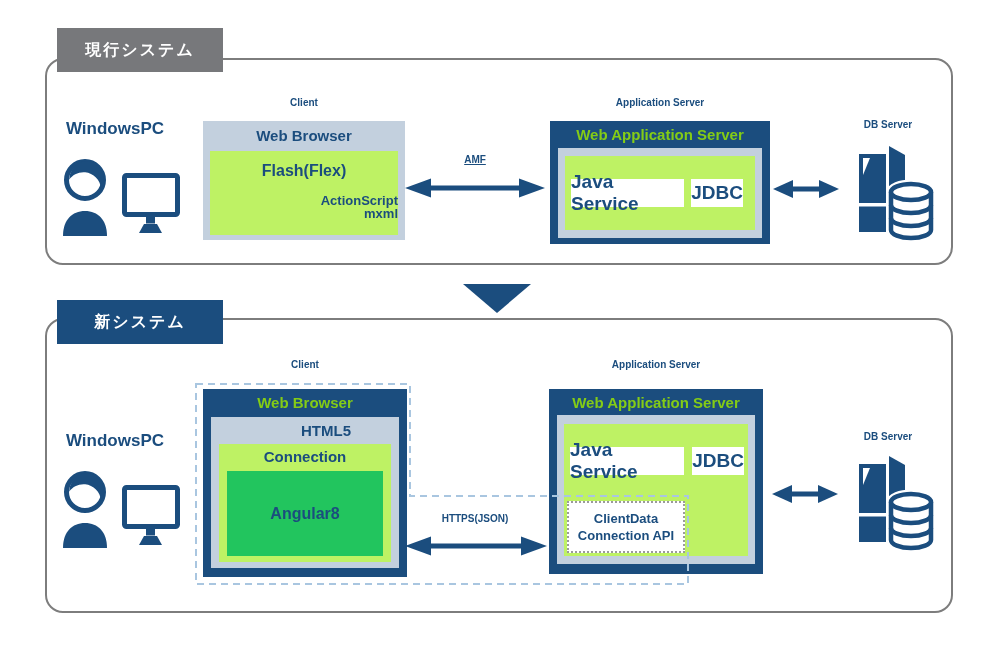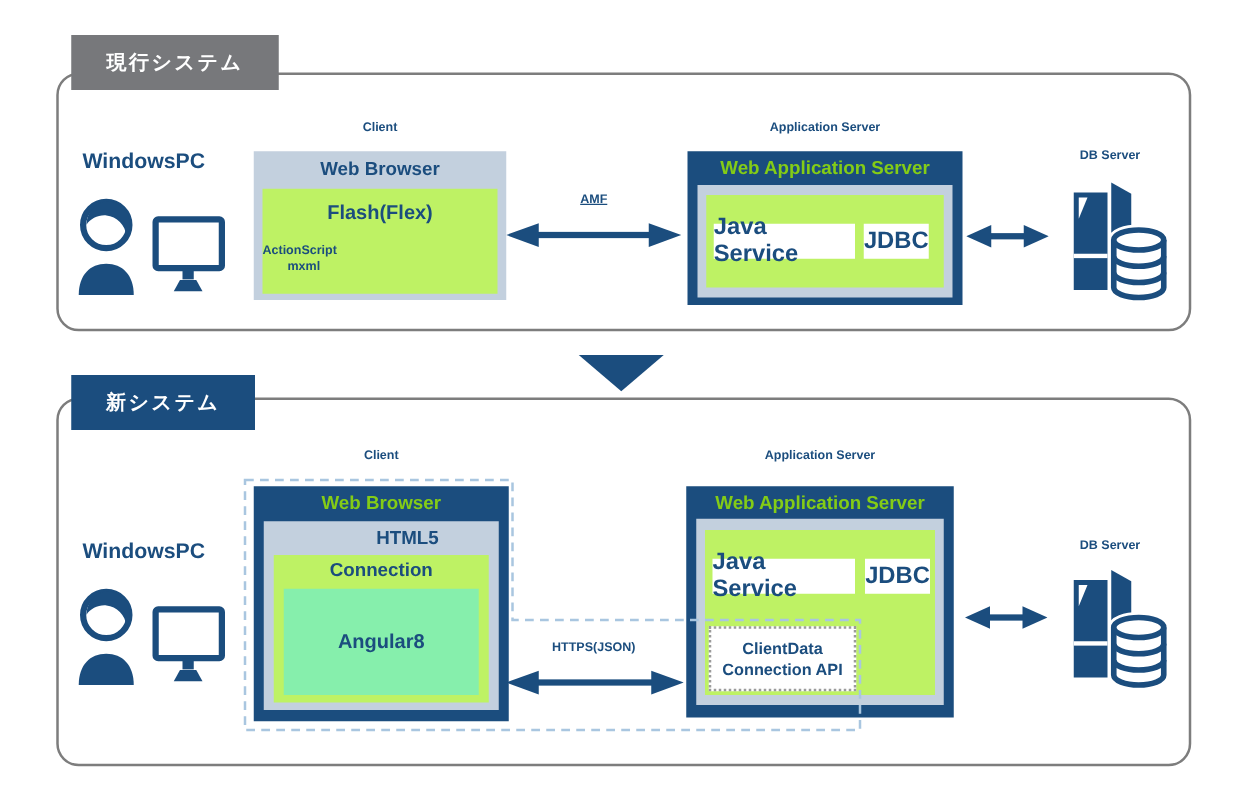--- a/index.html
+++ b/index.html
@@ -9,21 +9,21 @@
   .panel{border:2px solid #7d7d7d;border-radius:18px;background:#fff;}
   .seclabel{border-radius:0;color:#fff;font-size:16px;display:flex;align-items:center;justify-content:center;letter-spacing:2px;z-index:4;}
   .gray{background:#77787b;}
   .navybg{background:#1b4d7e;}
   .title{font-size:10px;text-align:center;}
   .bluegray{background:#c3d0de;}
   .lightlayer{background:#bef264;}
   .boxheader{font-size:15px;text-align:center;padding-top:6px;}
   .whiteheader{font-size:15px;text-align:center;padding-top:5px;color:#84cc16;}
   .chip{background:#fff;font-size:19px;display:flex;align-items:center;justify-content:center;}
-  .subtext{font-size:10px;line-height:13px;text-align:left;}
+  .subtext{font-size:13px;line-height:13px;text-align:right;}
   .arrow{fill:#1b4d7e;stroke:none;}
   .navyfill{fill:#1b4d7e;}
   .navystroke{stroke:#1b4d7e;fill:#fff;}
   #triangle{width:0;height:0;border-left:34px solid transparent;border-right:34px solid transparent;border-top:29px solid #1b4d7e;}
   .overlay{pointer-events:none;z-index:5;}
   .apibox{background:#fff;border:2px dotted #9b9b9b;font-size:13px;line-height:17px;
           display:flex;flex-direction:column;align-items:center;justify-content:center;text-align:left;z-index:6;}
   .centerflex{display:flex;align-items:center;justify-content:center;}
 </style>
 </head>
@@ -89,21 +89,21 @@
     <path d="M46,48 v38 a20,8 0 0 0 40,0 v-38 a20,8 0 0 0 -40,0" fill="#fff" stroke="#fff" stroke-width="9"></path>
     <path class="navystroke" d="M46,48 v38 a20,8 0 0 0 40,0 v-38" stroke-width="4.5"></path>
     <ellipse class="navystroke" cx="66" cy="48" rx="20" ry="8" stroke-width="4.5"></ellipse>
     <path d="M46,61 a20,8 0 0 0 40,0" fill="none" stroke="#1b4d7e" stroke-width="4.5"></path>
     <path d="M46,74 a20,8 0 0 0 40,0" fill="none" stroke="#1b4d7e" stroke-width="4.5"></path>
   </svg>
 
   <div class="abs" id="triangle" style="left:463px;top:284px;"></div>
 
   <div class="abs panel" style="left:45px;top:318px;width:908px;height:295px;"></div>
-  <div class="abs seclabel navybg" style="left:57px;top:300px;width:147px;height:44px;">
+  <div class="abs seclabel navybg" style="left:57px;top:300px;width:166px;height:44px;">
     <span>新システム</span>
   </div>
 
   <div class="abs title" style="left:48px;top:431px;width:134px;font-size:17px;">WindowsPC</div>
   <svg class="abs" style="left:60px;top:464px;" width="120" height="86" viewBox="0 0 120 86">
     <path class="navyfill" d="M3,84 c0,-16 9,-25 22,-25 c13,0 22,9 22,25 z"></path>
     <circle class="navystroke" cx="25" cy="28" r="18.5" stroke-width="5"></circle>
     <path class="navyfill" d="M25,9 a19,19 0 0 1 18.6,15.2 c0.8,4.8 -0.3,9.6 -2.6,12.6 c-0.5,-9 -7.8,-15.7 -15.8,-16.5 c-6.5,-0.6 -12.7,2.4 -16,7.4 a19,19 0 0 1 15.8,-18.7 z"></path>
     <rect class="navystroke" x="64.5" y="23.5" width="53" height="39" rx="2" stroke-width="5"></rect>
     <rect class="navyfill" x="86" y="62.5" width="9" height="9"></rect>
@@ -113,21 +113,21 @@
   <div class="abs title" style="left:203px;top:359px;width:204px;">Client</div>
   <div class="abs navybg" style="left:203px;top:389px;width:204px;height:188px;">
     <div class="whiteheader">Web Browser</div>
   </div>
   <div class="abs bluegray" style="left:211px;top:417px;width:188px;height:151px;">
     <div class="boxheader" style="padding-top:5px;padding-left:42px;">HTML5</div>
   </div>
   <div class="abs lightlayer" style="left:219px;top:444px;width:172px;height:118px;">
     <div class="boxheader" style="padding-top:4px;">Connection</div>
   </div>
-  <div class="abs centerflex" style="left:227px;top:471px;width:156px;height:85px;background:#86efac;">
+  <div class="abs centerflex" style="left:227px;top:471px;width:156px;height:85px;background:#22c55e;">
     <span style="font-size:16px;">Angular8</span>
   </div>
 
   <div class="abs title" style="left:390px;top:513px;width:170px;">HTTPS(JSON)</div>
   <svg class="abs" style="left:405px;top:535px;" width="142" height="22" viewBox="0 0 142 22">
     <rect class="arrow" x="18" y="8.5" width="106" height="5"></rect>
     <polygon class="arrow" points="0,11 26,1.5 26,20.5"></polygon>
     <polygon class="arrow" points="142,11 116,1.5 116,20.5"></polygon>
   </svg>
 

